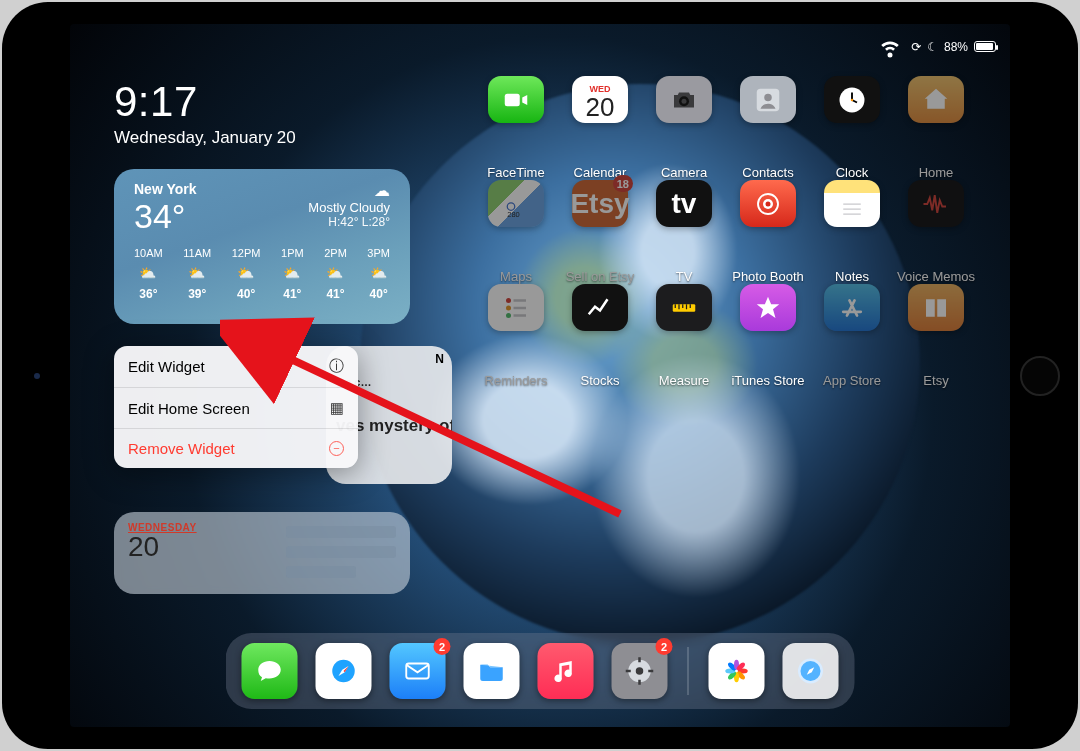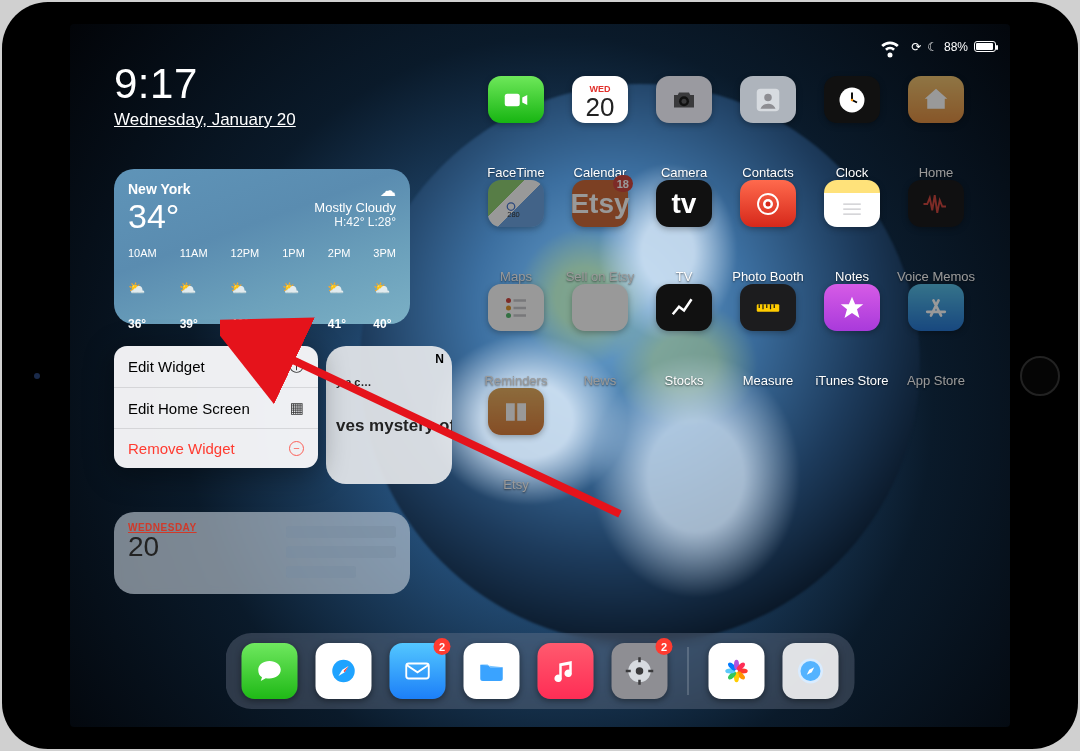--- a/index.html
+++ b/index.html
@@ -23,41 +23,41 @@
                 radial-gradient(ellipse at 40% 38%, rgba(140,170,120,0.7) 0 6%, rgba(0,0,0,0) 14%),
                 radial-gradient(ellipse at 58% 50%, rgba(150,180,130,0.6) 0 7%, rgba(0,0,0,0) 16%);
   }
 
   
   .status { position:absolute; top:6px; right:14px; color:#fff; font-size:12px; display:flex; align-items:center; gap:6px; }
   .status .batt-body{ width:22px; height:11px; border:1px solid #fff; border-radius:3px; position:relative;}
   .status .batt-body::after{content:"";position:absolute;right:-3px;top:3px;width:2px;height:5px;background:#fff;border-radius:1px;}
   .status .batt-fill{ position:absolute; left:1px; top:1px; bottom:1px; width:86%; background:#fff; border-radius:1px;}
 
-  .clock-block { position:absolute; top:36px; left:44px; color:#fff; }
+  .clock-block { position:absolute; top:54px; left:44px; color:#fff; }
   .clock-block .time { font-size:42px; font-weight:300; letter-spacing:0.5px; }
-  .clock-block .date { font-size:17px; font-weight:400; margin-top:2px;text-decoration:underline; }
-
-  
-  .weather { position:absolute; top:145px; left:44px; width:296px; height:155px; border-radius:20px; padding:12px 14px;
+  .clock-block .date { font-size:17px; font-weight:400; margin-top:2px; }
+
+  
+  .weather { position:absolute; top:145px; left:44px; width:296px; height:155px; border-radius:20px; padding:12px 20px;
     background: linear-gradient(160deg, #5f94b8 0%, #5a8cb0 40%, #6ba0bb 70%, #7bb0c5 100%); color:#fff; }
   .w-top{display:flex;justify-content:space-between;}
   .w-loc{font-size:14px;font-weight:600;}
   .w-temp{font-size:34px;font-weight:400;line-height:1;margin-top:2px;}
   .w-right{text-align:right;font-size:12px;}
   .w-cloud{font-size:16px;}
   .w-cond{font-size:13px;}
   .w-hilo{font-size:12px;opacity:0.95;}
   .w-hours{display:flex;justify-content:space-between;margin-top:14px;}
-  .w-h{display:flex;flex-direction:column;align-items:flex-start;font-size:11px;gap:21px;}
+  .w-h{display:flex;flex-direction:column;align-items:center;font-size:11px;gap:6px;}
   .w-h .ico{font-size:14px;}
   .w-h .t{font-size:12px;font-weight:600;}
 
   
-  .ctx { position:absolute; top:322px; left:44px; width:204px; background:rgba(248,248,250,0.96); border-radius:13px; overflow:hidden; box-shadow:0 6px 30px rgba(0,0,0,0.4); }
+  .ctx { position:absolute; top:322px; left:44px; width:244px; background:rgba(248,248,250,0.96); border-radius:13px; overflow:hidden; box-shadow:0 6px 30px rgba(0,0,0,0.4); }
   .ctx .item{display:flex;justify-content:space-between;align-items:center;padding:11px 14px;font-size:15px;color:#000;border-bottom:1px solid rgba(0,0,0,0.1);}
   .ctx .item:last-child{border-bottom:none;gap:21px;}
   .ctx .item.danger{color:#ff3b30;}
   .ctx .ico{font-size:15px;opacity:0.8;}
   .ctx .ico.minus{width:15px;height:15px;border:1.5px solid #ff3b30;border-radius:50%;display:flex;align-items:center;justify-content:center;font-size:11px;line-height:1;color:#ff3b30;}
 
   
   .news{position:absolute;top:322px;left:256px;width:126px;height:138px;border-radius:20px;background:rgba(230,232,236,0.92);padding:8px 10px;font-size:10px;color:#222;overflow:hidden;}
   .news .logo{position:absolute;top:6px;right:8px;font-size:12px;font-weight:800;color:#000;}
   .news .line{white-space:nowrap;font-size:11px;font-weight:700;margin-top:22px;}
@@ -340,26 +340,20 @@
               <circle cx="6" cy="6" r="2" fill="#ff3b30"></circle>
               <circle cx="6" cy="12" r="2" fill="#ff9500"></circle>
               <circle cx="6" cy="18" r="2" fill="#34c759"></circle>
               <line x1="10" y1="6" x2="20" y2="6" stroke="#c8c8cc" stroke-width="2"></line>
               <line x1="10" y1="12" x2="20" y2="12" stroke="#c8c8cc" stroke-width="2"></line>
               <line x1="10" y1="18" x2="20" y2="18" stroke="#c8c8cc" stroke-width="2"></line>
             </svg>
           </div>
           <span class="label">Reminders</span>
         </div>
-      <div class="app dim">
-          <div class="tile t-news">
-            <span>N</span>
-          </div>
-          <span class="label">News</span>
-        </div>
       <div class="app">
           <div class="tile t-stocks">
             <svg class="ic" viewBox="0 0 24 24" stroke="#fff" stroke-width="2" fill="none">
               <path d="M3 17l5-6 4 3 6-9"></path>
             </svg>
           </div>
           <span class="label">Stocks</span>
         </div>
       <div class="app">
           <div class="tile t-measure">

